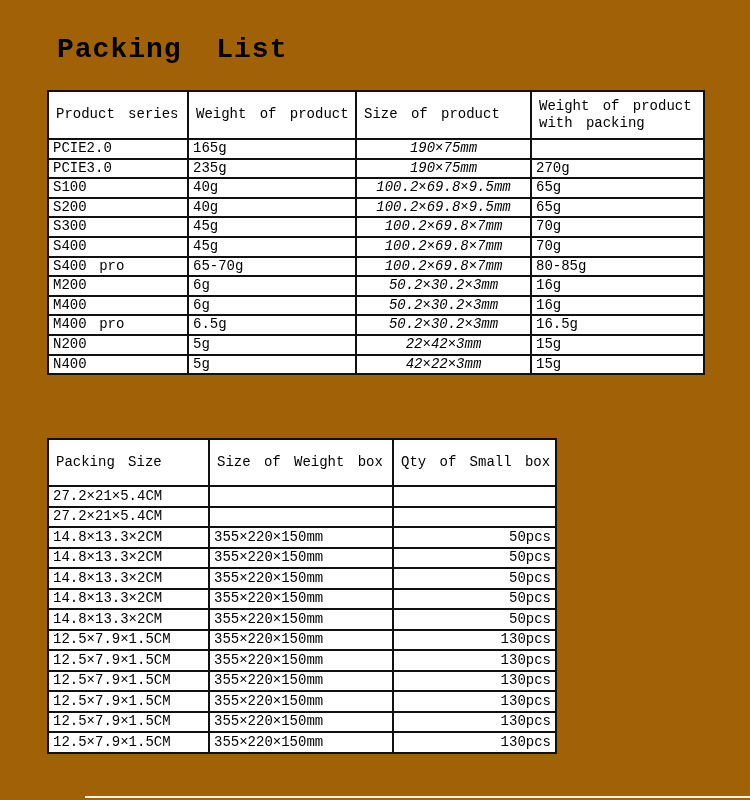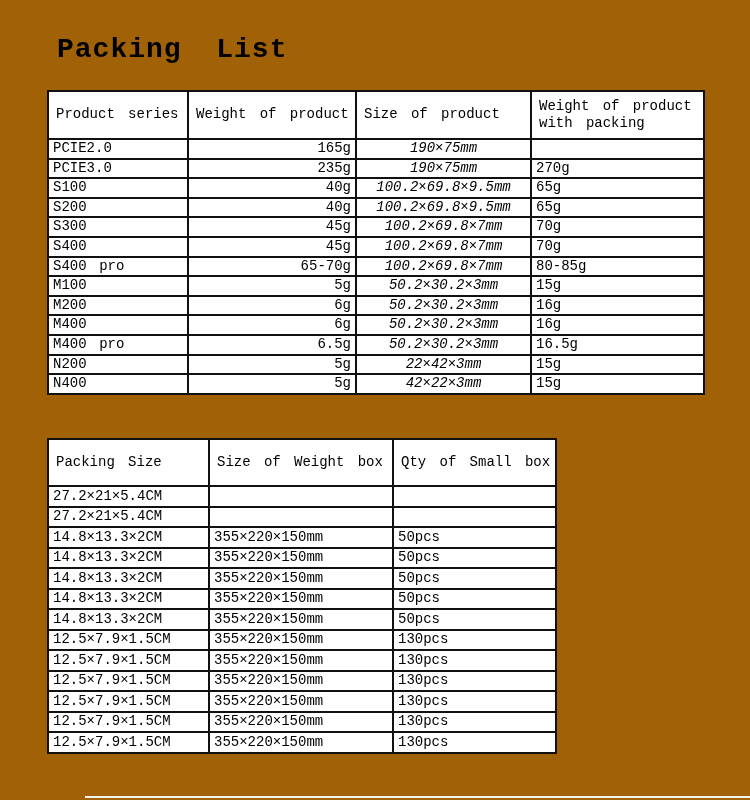--- a/index.html
+++ b/index.html
@@ -48,27 +48,27 @@
     padding: 2px 4px 2px 7px;
     word-spacing: 0.35em;
   }
   #table1 th { height: 42px; }
   #table2 th { height: 41px; }
   #table1 td { height: 17.6px; }
   #table2 td { height: 18.5px; }
   td { padding: 0 4px; white-space: nowrap; }
   
   #table1 td:nth-child(1) { text-align: left; }
-  #table1 td:nth-child(2) { text-align: right; margin-left: 15px; }
+  #table1 td:nth-child(2) { text-align: left; margin-left: 15px; }
   #table1 td:nth-child(3) { text-align: center; font-style: italic; }
   #table1 td:nth-child(4) { text-align: left; }
   
   #table2 td:nth-child(1) { text-align: left; }
   #table2 td:nth-child(2) { text-align: left; }
-  #table2 td:nth-child(3) { text-align: left; font-family: Liberation Mono, monospace; }
+  #table2 td:nth-child(3) { text-align: right; font-family: Liberation Mono, monospace; }
   #bottom-edge-line {
     position: absolute;
     left: 85px;
     right: 0;
     top: 796px;
     height: 2px;
     background: #f2f2f2;
   }
 </style>
 </head>
@@ -130,26 +130,20 @@
           <td>100.2×69.8×7mm</td>
           <td>70g</td>
         </tr>
         <tr>
           <td>S400 pro</td>
           <td>65-70g</td>
           <td>100.2×69.8×7mm</td>
           <td>80-85g</td>
         </tr>
         <tr>
-          <td>M100</td>
-          <td>5g</td>
-          <td>50.2×30.2×3mm</td>
-          <td>15g</td>
-        </tr>
-        <tr>
           <td>M200</td>
           <td>6g</td>
           <td>50.2×30.2×3mm</td>
           <td>16g</td>
         </tr>
         <tr>
           <td>M400</td>
           <td>6g</td>
           <td>50.2×30.2×3mm</td>
           <td>16g</td>

